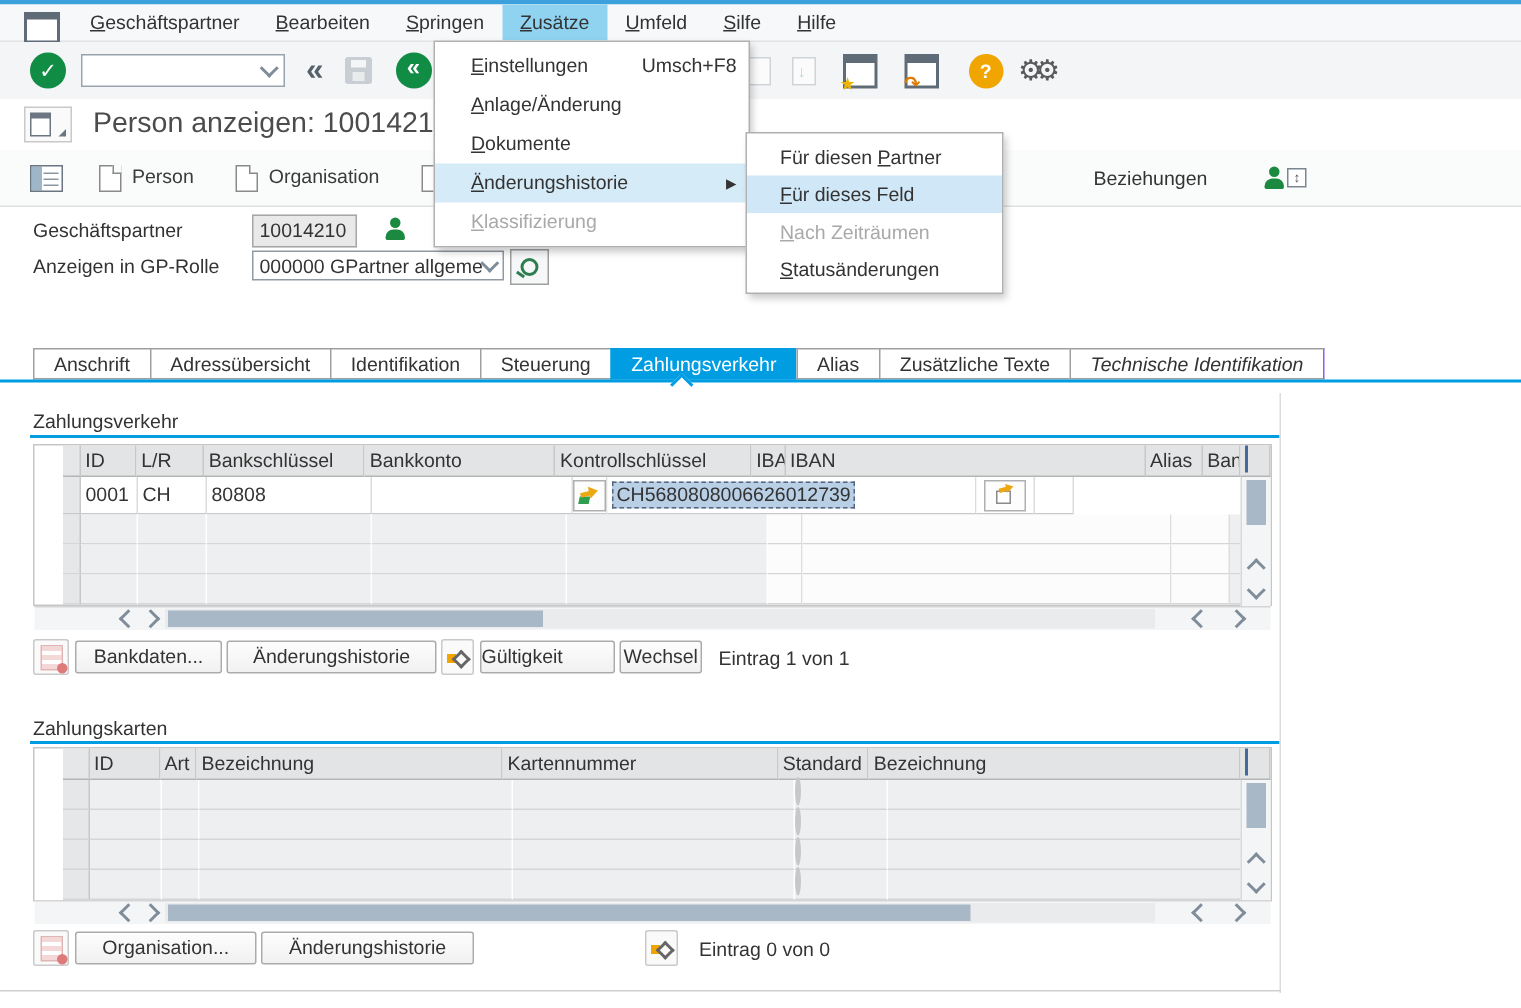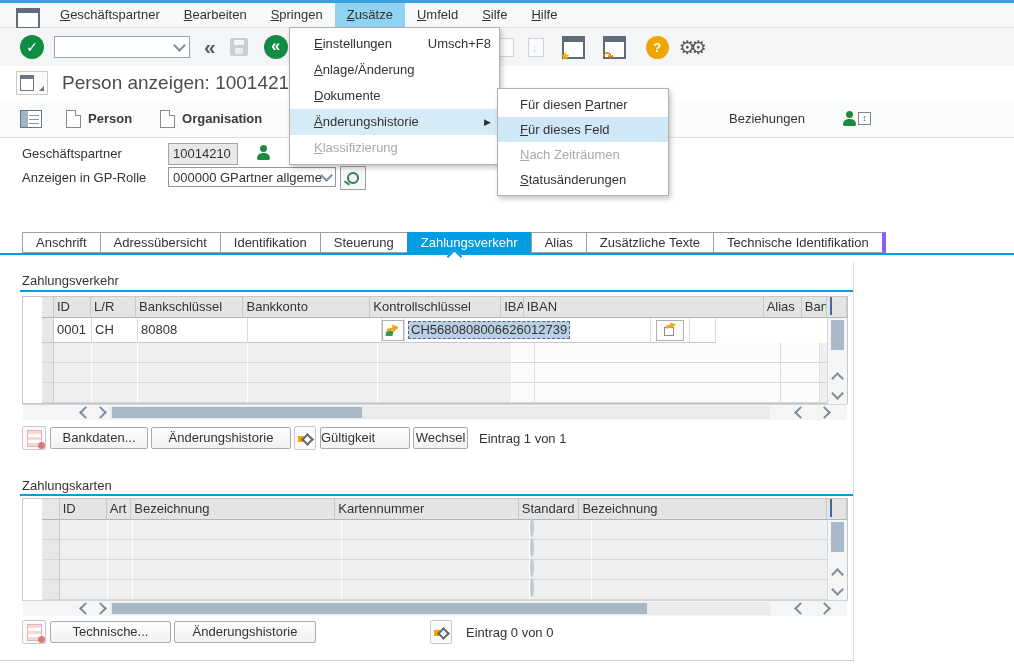--- a/index.html
+++ b/index.html
@@ -33,40 +33,40 @@
   .helpbtn{width:23px;height:23px;border-radius:50%;background:#f0a500;color:#fff;font-weight:bold;text-align:center;line-height:23px;margin-left:20px;}
   .gears{font-size:19px;color:#5a5a5a;margin-left:10px;letter-spacing:-6px;}
   .titlebar{position:absolute;top:66px;left:0;width:100%;height:34px;background:#fff;border-bottom:1px solid #d5d5d5;display:flex;align-items:center;}
   .svcobj{width:30px;height:22px;margin-left:16px;border:1px solid #c9c9c9;background:#fafafa;position:relative;}
   .svcobj:before{content:"";position:absolute;left:3px;top:3px;width:12px;height:11px;border:1px solid #6b7682;border-top:4px solid #6b7682;background:#fff;}
   .svcobj:after{content:"";position:absolute;right:3px;bottom:3px;border-left:5px solid transparent;border-top:5px solid transparent;border-bottom:5px solid #6b7682;transform:rotate(0deg);border-bottom-width:5px;width:0;height:0;}
   .pagetitle{font-size:19px;color:#4c4c4c;margin-left:14px;}
   .apptoolbar{position:absolute;top:100px;left:0;width:100%;height:37px;background:#fafbfb;border-bottom:1px solid #e0e0e0;display:flex;align-items:center;}
   .locator{width:20px;height:16px;border:1px solid #6b7682;background:linear-gradient(90deg,#9fb6c8 0 7px,#fff 7px);margin-left:20px;position:relative;}
   .locator:before{content:"";position:absolute;left:8px;top:4px;right:2px;height:1px;background:#8a97a3;box-shadow:0 4px 0 #8a97a3, 0 8px 0 #8a97a3;}
-  .flatbtn{display:flex;align-items:center;gap:7px;padding:4px 14px;color:#3a3a3a;font-weight:bold;}
+  .flatbtn{display:flex;gap:7px;padding:4px 14px;color:#3a3a3a;}
   .page-ic{width:13px;height:16px;background:#fff;border:1px solid #8a8a8a;position:relative;}
   .page-ic:after{content:"";position:absolute;top:-1px;right:-1px;width:5px;height:5px;background:#fafbfb;border-left:1px solid #8a8a8a;border-bottom:1px solid #8a8a8a;}
   .person{position:relative;width:14px;height:15px;display:inline-block;}
   .person:before{content:"";position:absolute;top:0;left:4px;width:7px;height:7px;border-radius:50%;background:#1b8a40;}
   .person:after{content:"";position:absolute;bottom:0;left:1px;width:13px;height:7px;border-radius:6px 6px 2px 2px;background:#1b8a40;}
   .relbox{width:11px;height:11px;border:1px solid #7a8builder5;border:1px solid #7a8590;display:inline-block;margin-left:2px;text-align:center;line-height:10px;font-size:9px;color:#555;background:#fff;}
   .frag{color:#3a3a3a;}
   
   .fieldlabel{position:absolute;left:22px;color:#333;}
   .rofield{position:absolute;left:168px;width:64px;height:20px;background:#e9e9e9;border:1px solid #a6a6a6;line-height:20px;padding-left:4px;box-sizing:content-box;}
   .rolecombo{position:absolute;left:168px;width:168px;height:20px;background:#fff;border:1px solid #8f9aa4;display:flex;align-items:center;box-sizing:border-box;}
   .rolecombo .val{flex:1;padding-left:4px;white-space:nowrap;overflow:hidden;}
   .searchbtn{position:absolute;left:340px;width:24px;height:22px;border:1px solid #9f9f9f;background:#f6f7f8;display:flex;align-items:center;justify-content:center;}
   .mag{width:8px;height:8px;border:2px solid #2e7d4f;border-radius:50%;position:relative;}
   .mag:after{content:"";position:absolute;left:-5px;top:8px;width:6px;height:2px;background:#2e7d4f;transform:rotate(35deg);}
   
   .tabstrip{position:absolute;top:232px;left:22px;height:21px;display:flex;}
   .tab{border:1px solid #9f9f9f;border-right:none;padding:0 13px;line-height:19px;background:#fff;white-space:nowrap;}
-  .tab:last-child{border-right:4px solid #8b5cf6;}
+  .tab:last-child{border-right:1px solid #8b5cf6;font-style:italic;}
   .tab.active{background:#009de2;border-color:#009de2;color:#fff;}
   .tabline{position:absolute;top:253px;left:0;width:1014px;height:2px;background:#009de2;}
   .notch{position:absolute;top:251px;left:449px;width:9px;height:9px;background:#fff;border-left:2px solid #009de2;border-top:2px solid #009de2;transform:rotate(45deg);}
   
   .sectitle{position:absolute;left:22px;color:#333;}
   .secline{position:absolute;left:20px;width:833px;height:2px;background:#009de2;}
   .tablewrap{position:absolute;left:22px;width:824px;border:1px solid #c6c6c6;box-sizing:content-box;background:#fff;}
   .trow{display:flex;padding-left:19px;}
   .th{background:#e3e4e5;border-right:1px solid #c8c8c8;border-bottom:1px solid #b5b5b5;height:21px;line-height:20px;padding:0 3px;white-space:nowrap;overflow:hidden;box-sizing:border-box;}
   .td{background:#fff;border-right:1px solid #dcdcdc;border-bottom:1px solid #c9c9c9;height:25px;line-height:24px;padding:0 3px;white-space:nowrap;overflow:hidden;box-sizing:border-box;display:flex;align-items:center;}
@@ -422,21 +422,21 @@
             <span class="chv right"></span>
           </span>
         </span>
     </div>
   </div>
 
   <div class="btnrow" style="top:621px;">
     <span class="icobtn">
         <span class="delrow"></span>
       </span>
-    <span class="sapbtn" style="width:121px;text-align:center;box-sizing:border-box;padding:0;">Technische...</span>
+    <span class="sapbtn" style="width:121px;text-align:center;box-sizing:border-box;padding:0;">Organisation...</span>
     <span class="sapbtn" style="width:142px;text-align:center;box-sizing:border-box;padding:0;">Änderungshistorie</span>
     <span class="icobtn" style="position:absolute;left:408px;width:20px;">
         <span class="expico">
           <span class="u chv up" style="border-color:#666;"></span>
           <span class="d chv down" style="border-color:#666;"></span>
         </span>
       </span>
     <span class="entrytext" style="position:absolute;left:436px;">Eintrag 0 von 0</span>
   </div>
 

